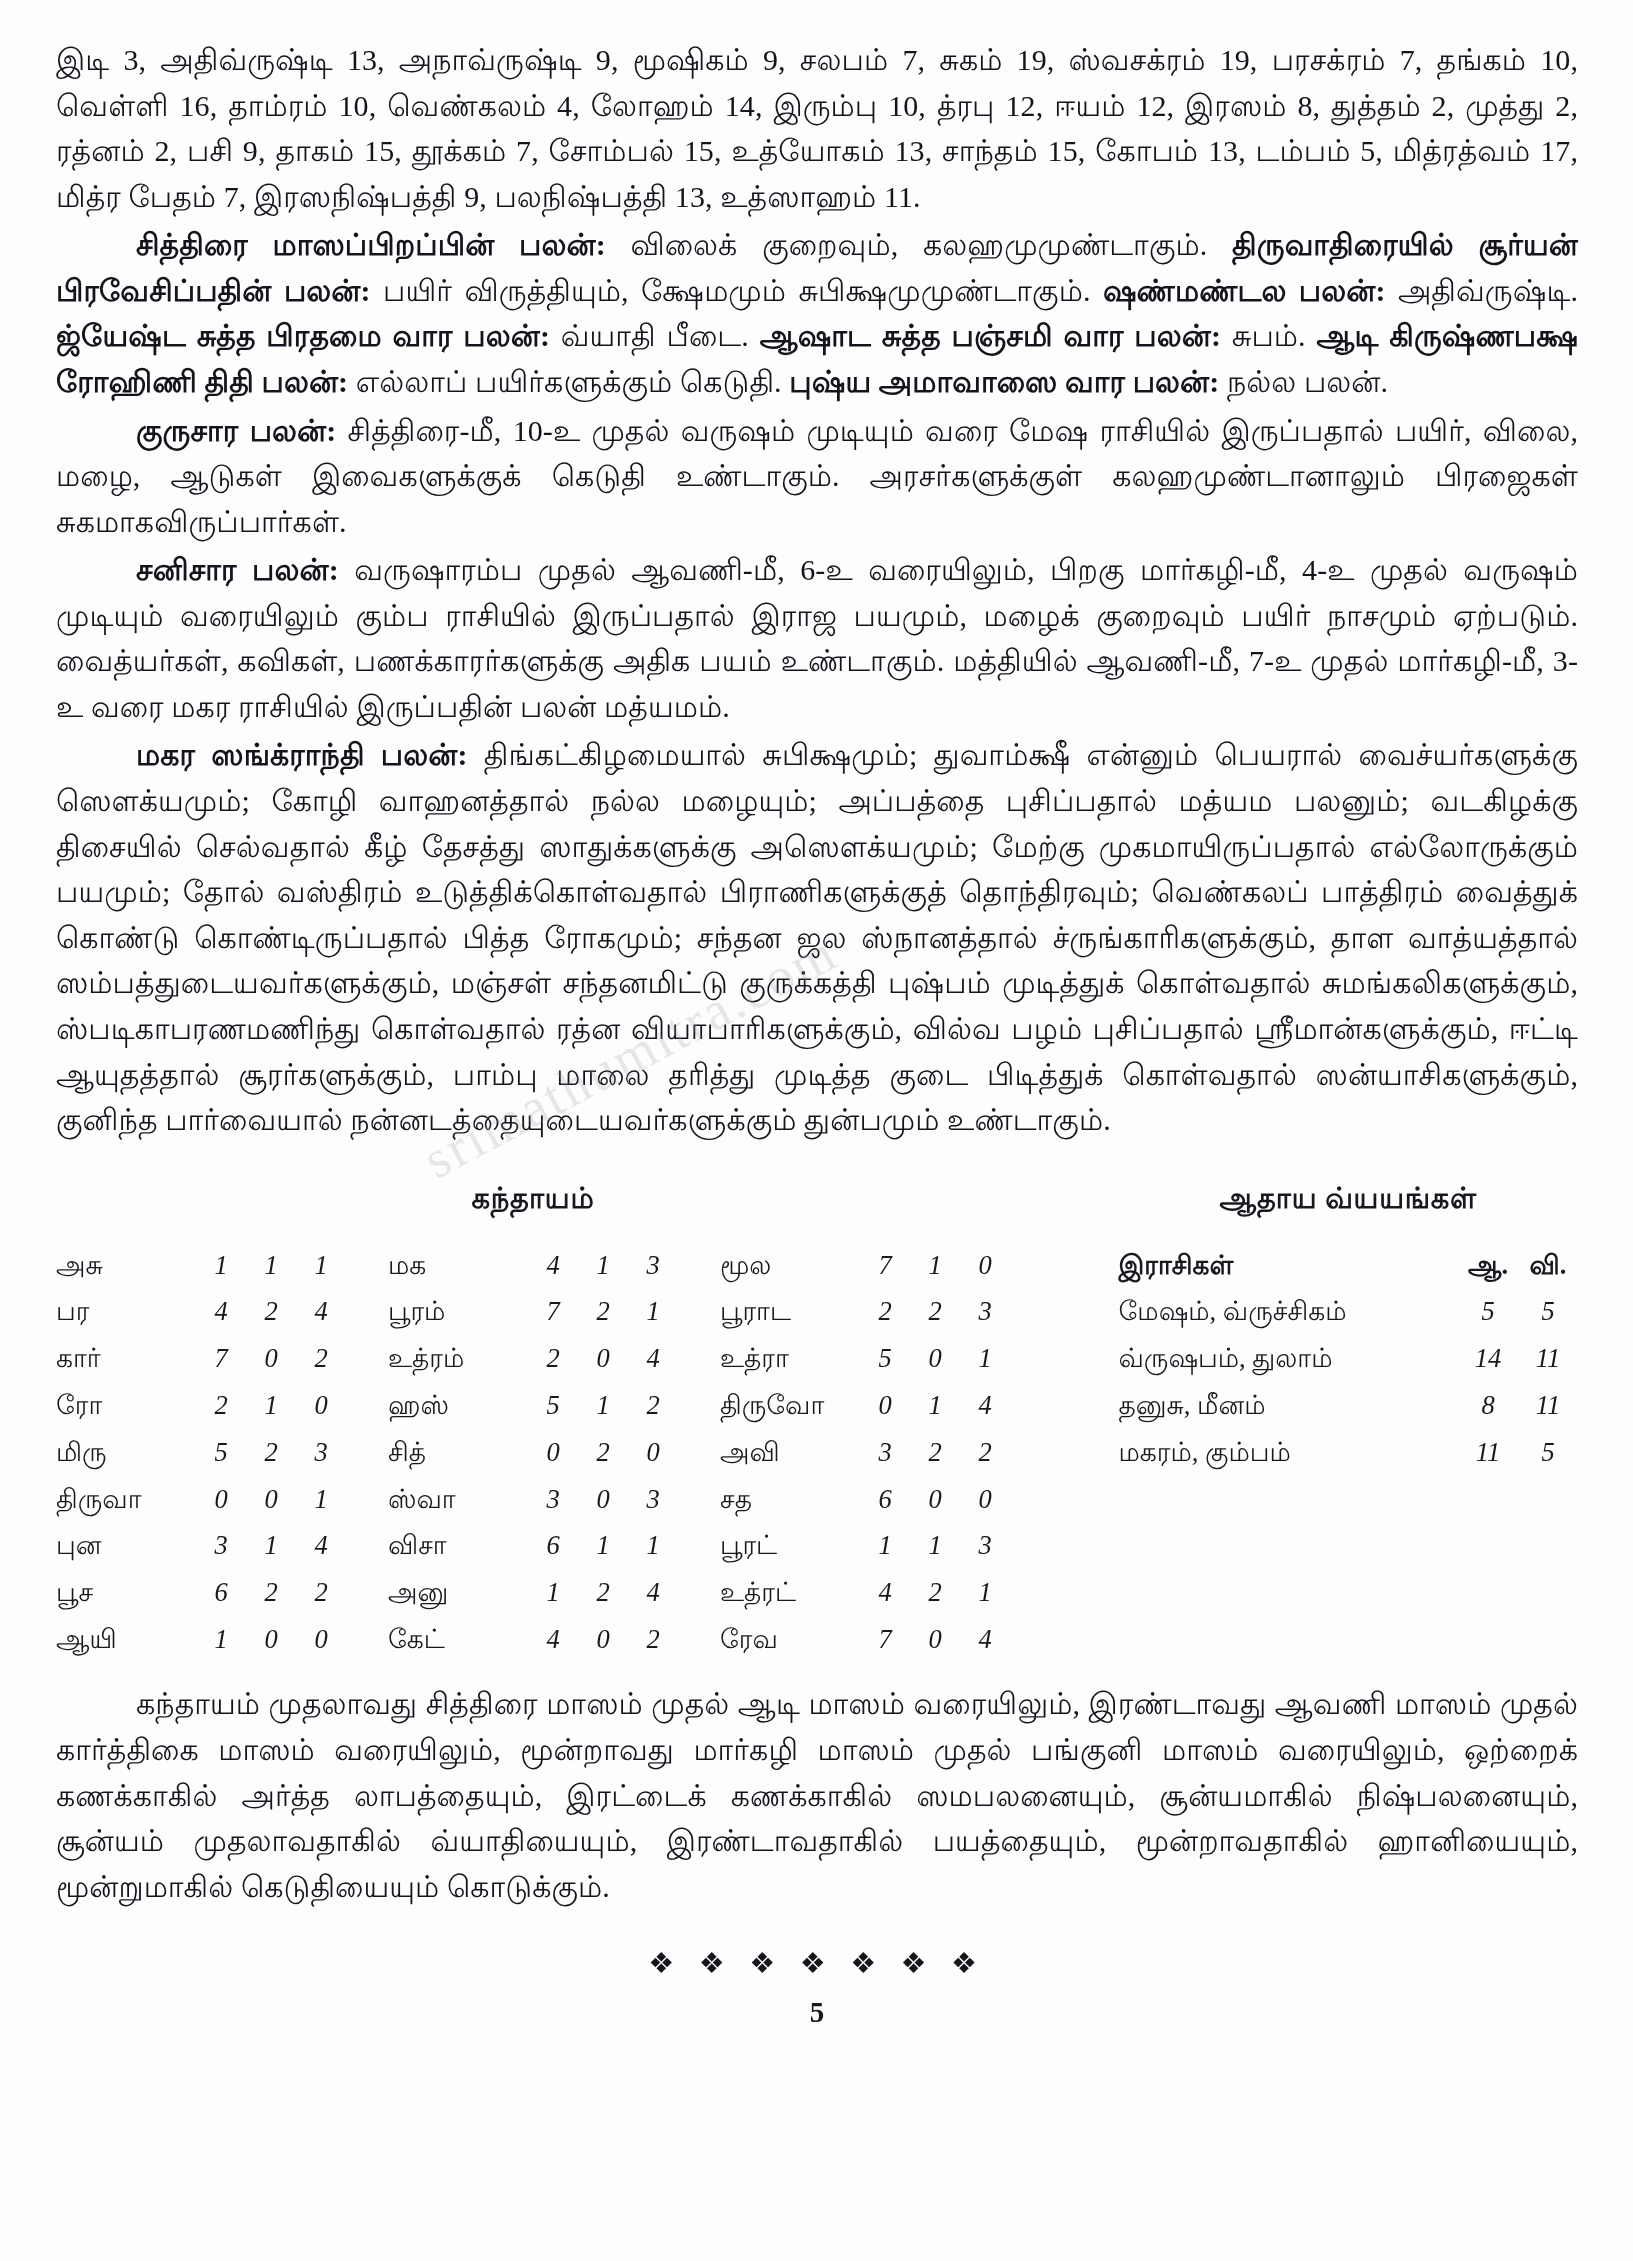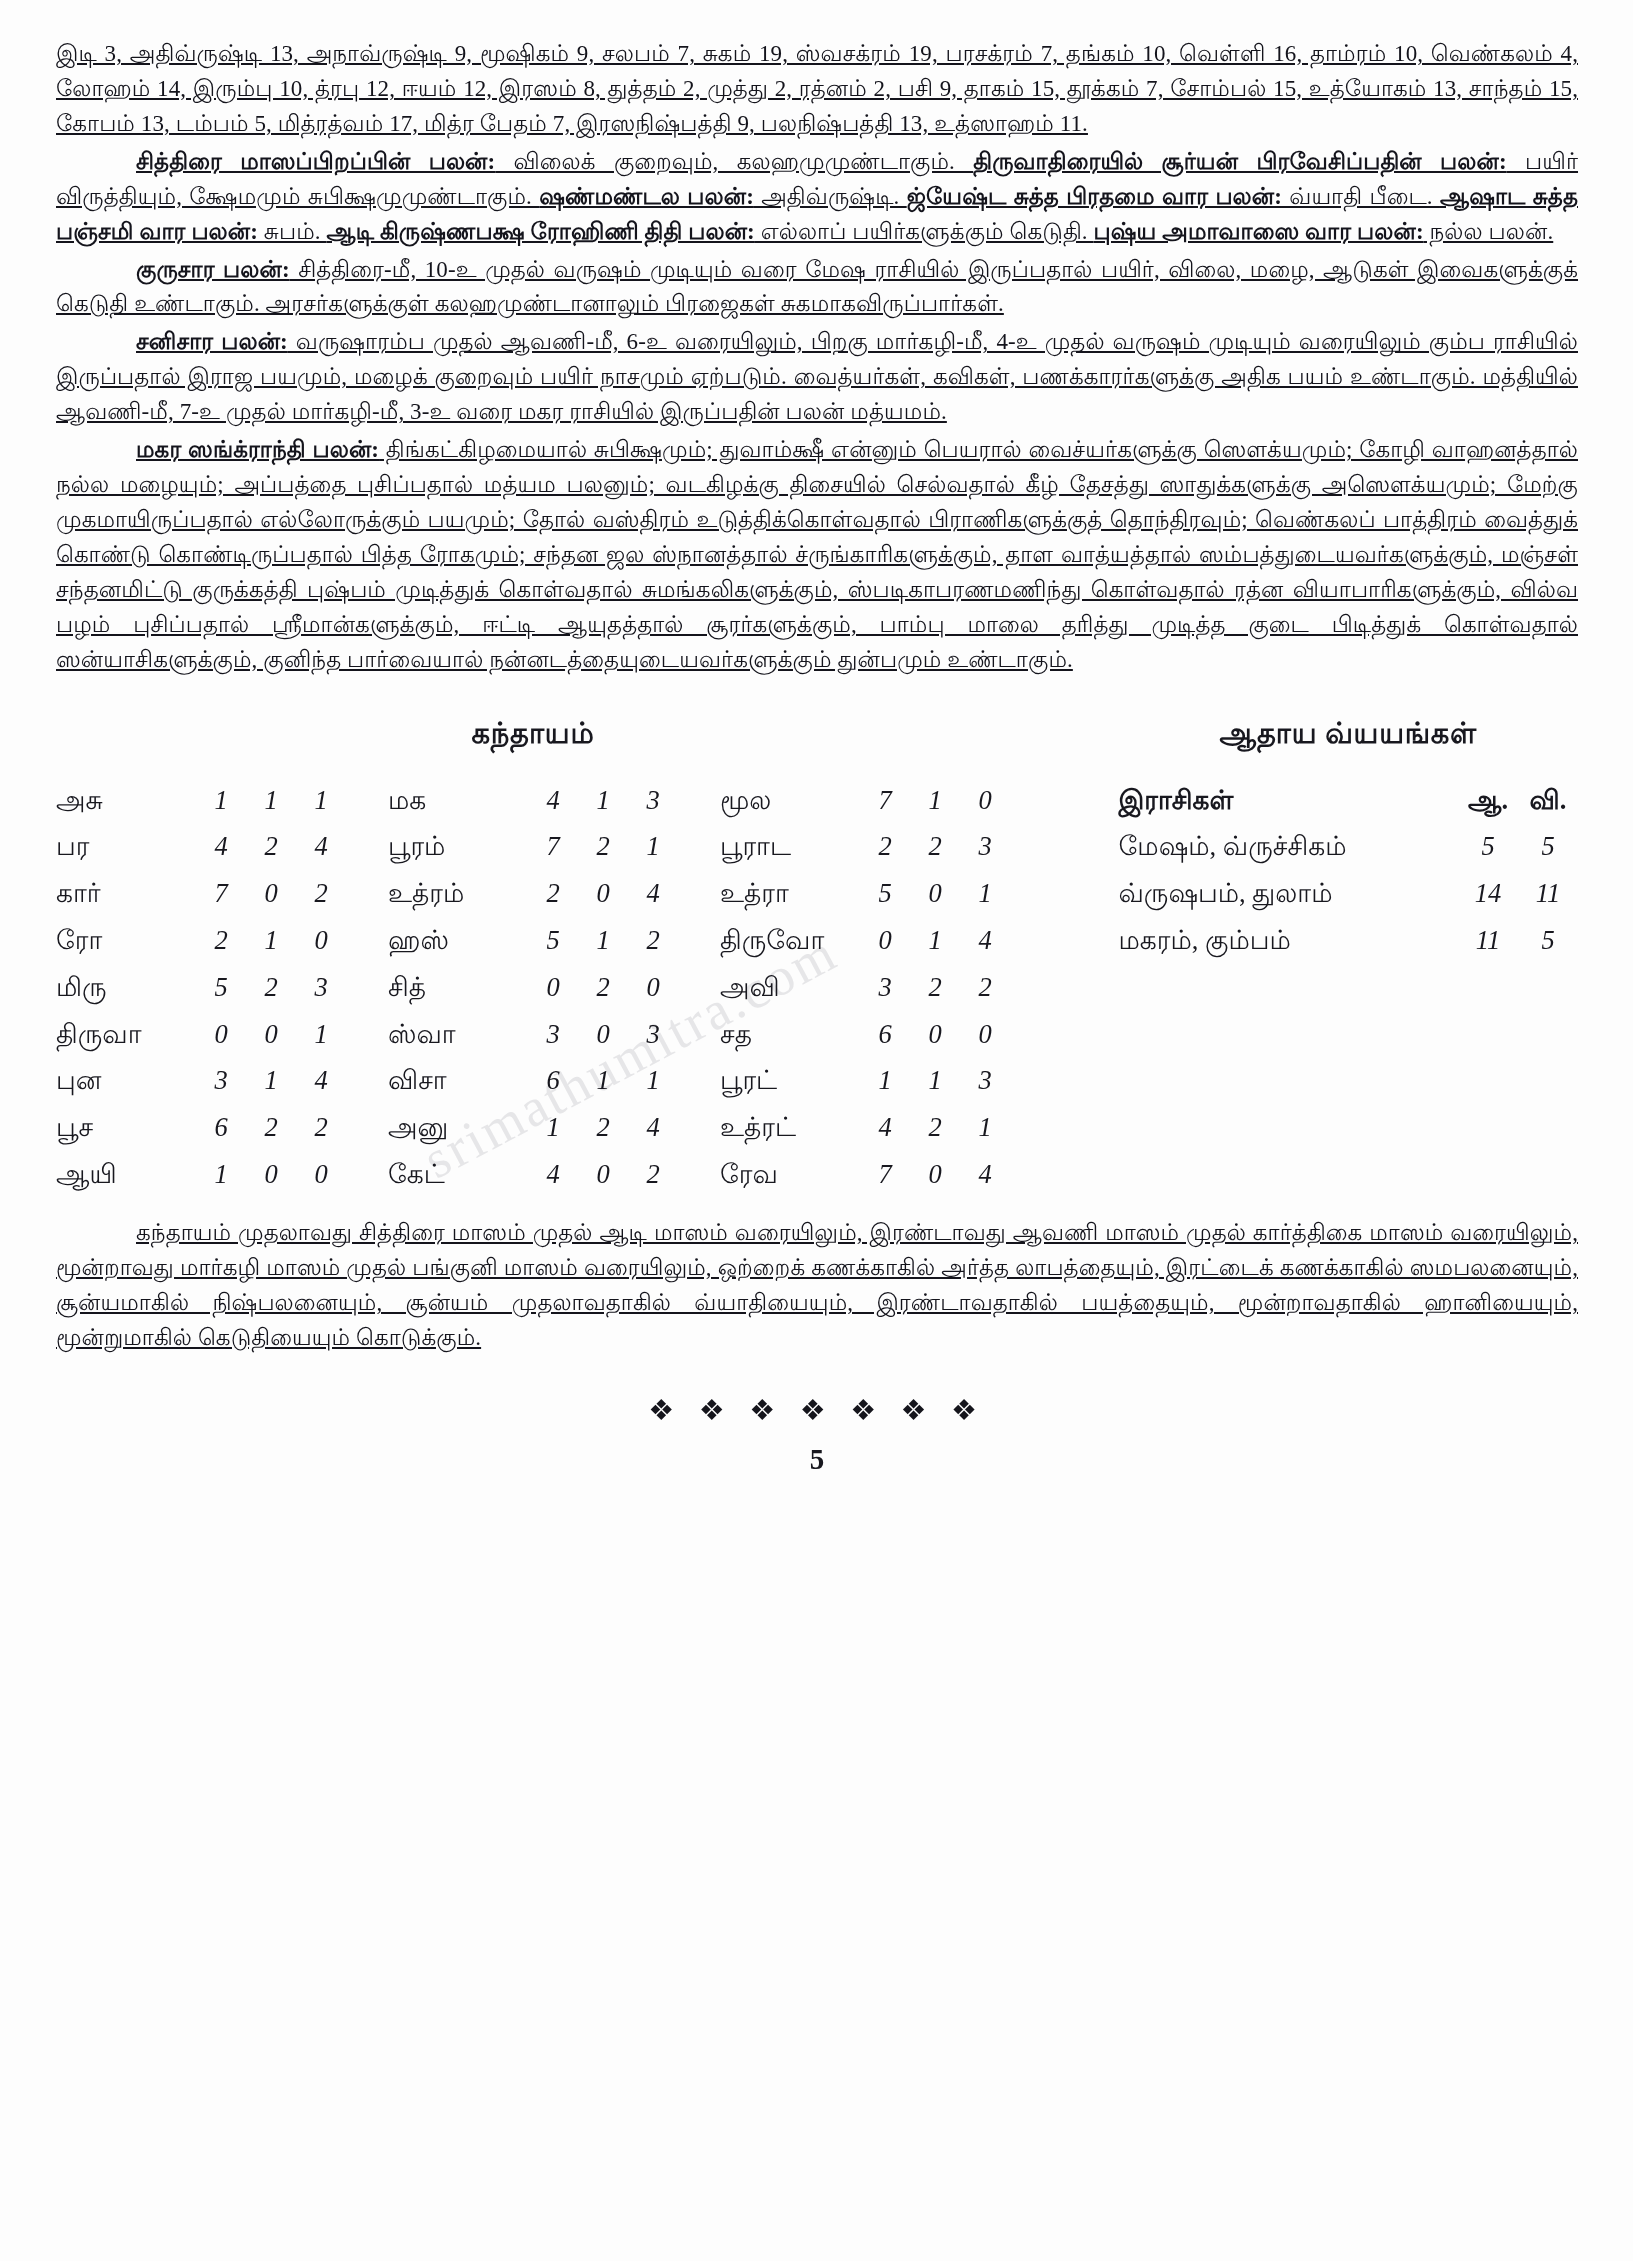--- a/index.html
+++ b/index.html
@@ -28,28 +28,27 @@
     font-family: "Liberation Serif", serif;
     font-size: 54px;
     letter-spacing: 2.9px;
     color: rgba(150,150,160,0.22);
     white-space: nowrap;
     pointer-events: none;
     user-select: none;
   }
 
   .body-text {
-    font-size: 23px;
+    font-size: 30px;
     line-height: 1.52;
     text-align: justify;
     text-justify: inter-word;
     margin: 0 0 2.9px 0;
     color: #14141c;
     letter-spacing: 0.1px;
-    text-decoration: underline;
   }
   .body-text.indent { text-indent: 80px; }
   .lead { font-weight: bold; }
 
   .tables-wrap {
     margin-top: 31.5px;
     display: flex;
     flex-direction: row;
     align-items: flex-start;
     justify-content: space-between;
@@ -297,20 +296,25 @@
             <td class="rname">மேஷம், வ்ருச்சிகம்</td>
             <td class="rnum">5</td>
             <td class="rnum">5</td>
           </tr>
           <tr>
             <td class="rname">வ்ருஷபம், துலாம்</td>
             <td class="rnum">14</td>
             <td class="rnum">11</td>
           </tr>
           <tr>
+            <td class="rname">தனுசு, மீனம்</td>
+            <td class="rnum">8</td>
+            <td class="rnum">11</td>
+          </tr>
+          <tr>
             <td class="rname">மகரம், கும்பம்</td>
             <td class="rnum">11</td>
             <td class="rnum">5</td>
           </tr>
         </tbody>
       </table>
     </div>
 
   </div>
 

